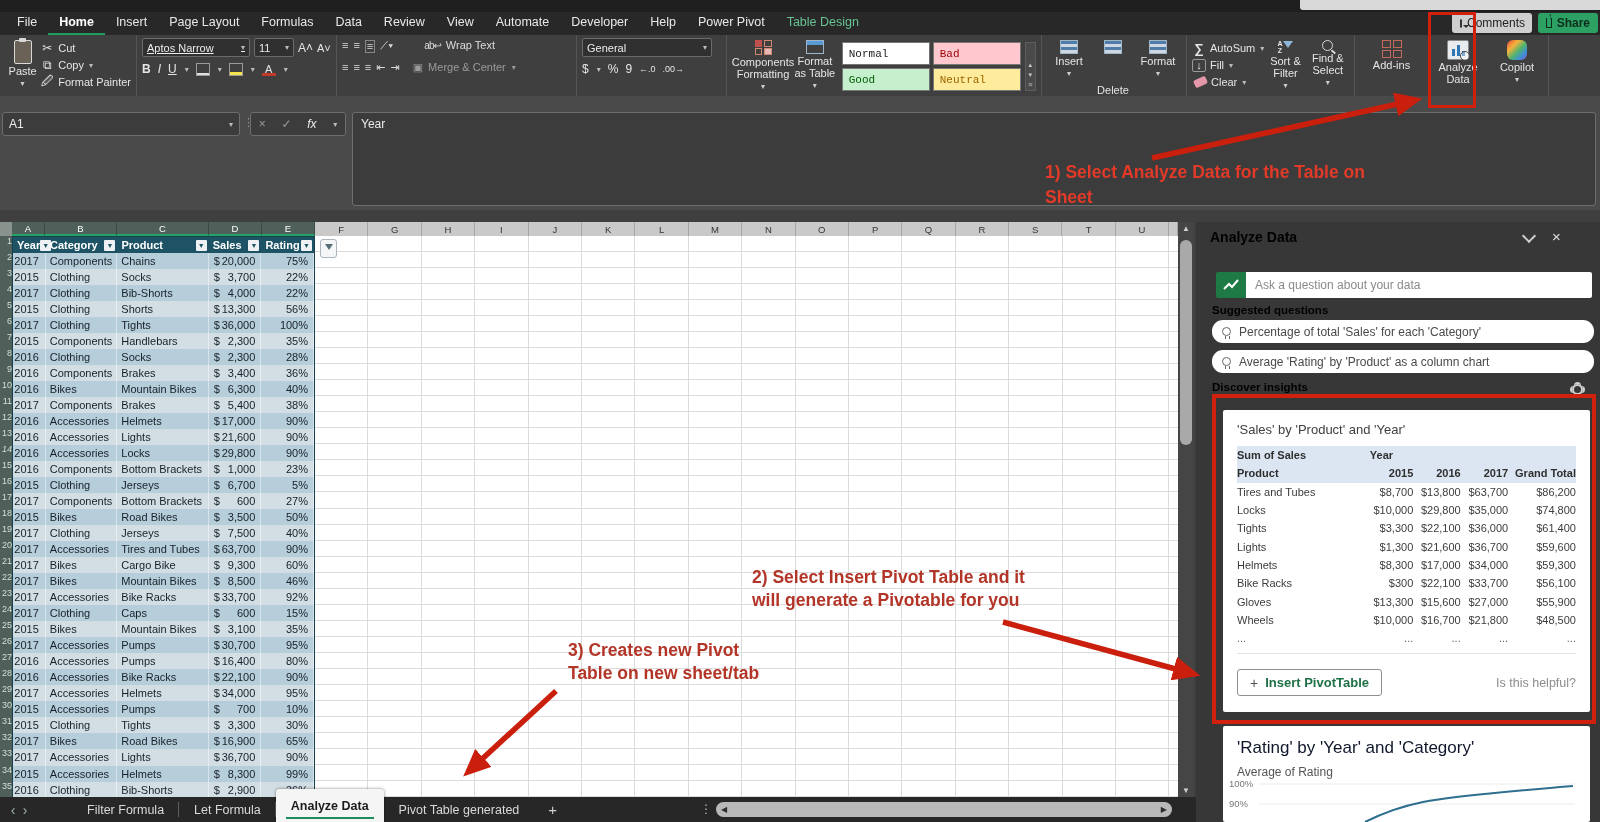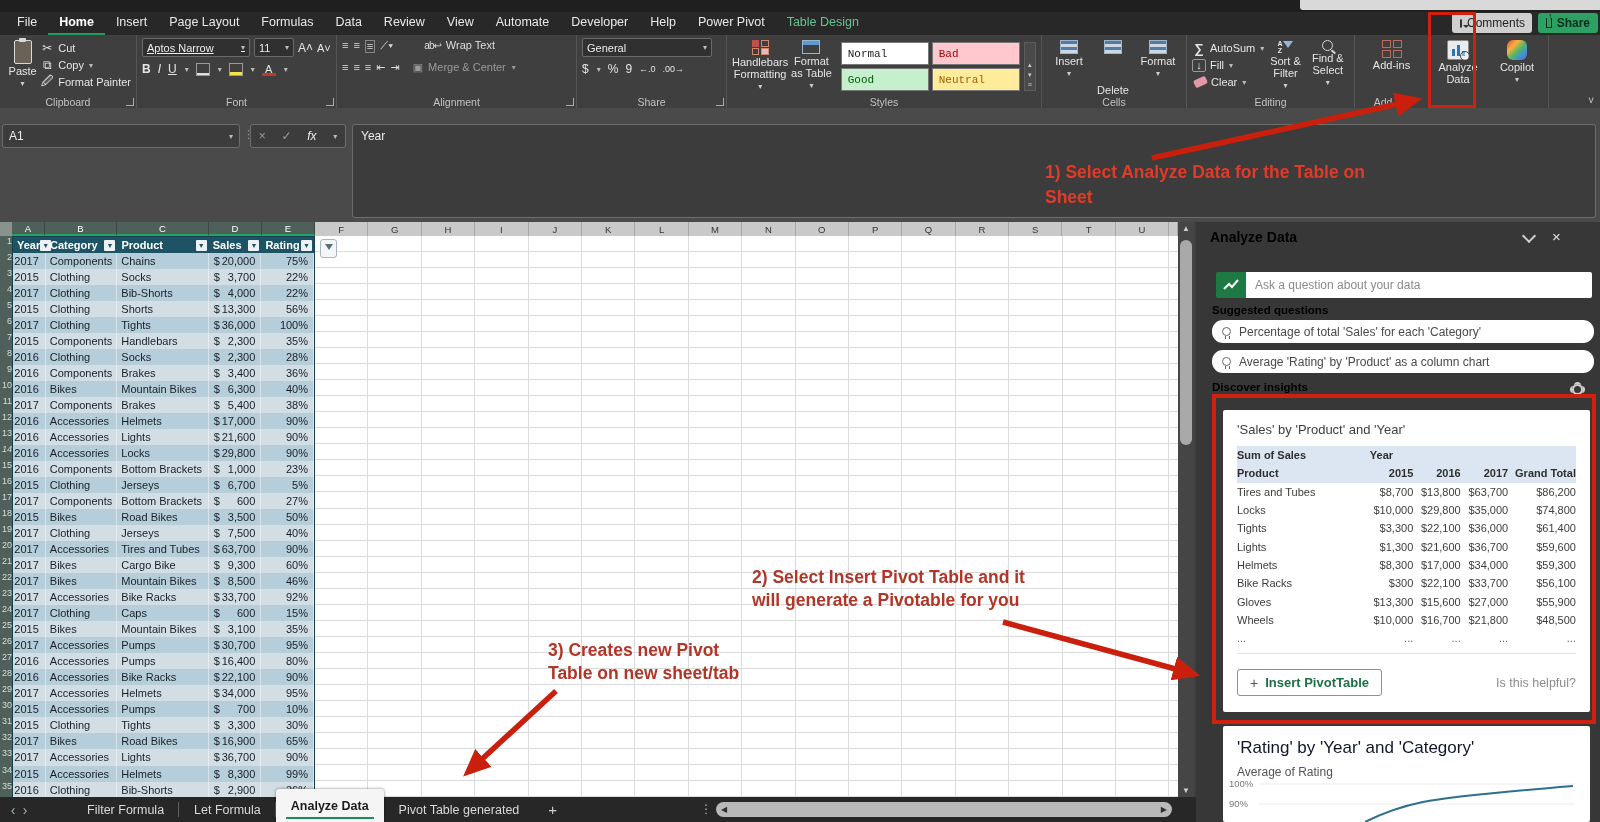--- a/index.html
+++ b/index.html
@@ -65,21 +65,21 @@
   .wrap-ic{font-size:10px;letter-spacing:-1px;}
   .alnrow{display:flex;gap:5px;font-size:11px;line-height:11px;color:#dcdcdc;}
   .num-ic{font-size:12px;}
   .style-gal{display:grid;grid-template-columns:88px 88px;grid-auto-rows:23px;gap:3px;margin:4px 4px 0 6px;}
   .sg-item{border:1px solid #777;font-size:11px;display:flex;align-items:center;padding-left:6px;font-family:Liberation Mono, monospace;}
   .gal-scroll{width:14px;height:49px;margin-top:4px;background:#4a4a4a;border:1px solid #5d5d5d;display:flex;flex-direction:column;align-items:center;justify-content:flex-end;font-size:7px;color:#ccc;gap:2px;padding-bottom:2px;}
   .dim{color:#9a9a9a;}
   #ribbonChevron{right:6px;top:95px;color:#cfcfcf;font-size:10px;}
 
   
-  #fxrow{left:0;top:108px;width:1600px;height:114px;background:#4a4a4a;}
+  #fxrow{left:0;top:96px;width:1600px;height:114px;background:#4a4a4a;}
   .fxbox{position:absolute;background:#3c3c3c;border:1px solid #6e6e6e;border-radius:3px;color:#ececec;font-size:12px;display:flex;align-items:center;}
   #nameBox{left:2px;top:16px;width:238px;height:24px;padding:0 6px;justify-content:space-between;}
   #fxBtns{left:250px;top:16px;width:96px;height:24px;justify-content:space-around;font-size:12px;}
   #fxDots{position:absolute;left:243px;top:20px;color:#9a9a9a;font-size:11px;}
   #formulaBox{left:352px;top:16px;width:1244px;height:94px;align-items:flex-start;padding:4px 8px;}
 
   
   #corner{left:0;top:222px;width:12px;height:14px;background:#8a928e;}
   #colHeaders{left:12px;top:222px;height:14px;display:flex;}
   .colh{height:14px;font-size:9.5px;display:flex;align-items:center;justify-content:center;background:#c9c9c9;color:#333;border-right:1px solid #a6a6a6;}
@@ -159,21 +159,21 @@
   #miniChart{position:absolute;left:0;top:48px;width:367px;height:48px;}
   .ytick{position:absolute;left:6px;font-size:9.5px;color:#777;}
 
   
   .redrect{position:absolute;border-style:solid;border-color:#d2200f;pointer-events:none;}
   #rect1{left:1428px;top:12px;width:48px;height:96px;border-width:3.5px;}
   #rect2{left:1212px;top:394px;width:384px;height:330px;border-width:4px;}
   .note{position:absolute;font-weight:bold;font-size:17.5px;line-height:23px;pointer-events:none;}
   #note1{left:1045px;top:160px;color:#e23a28;line-height:25px;}
   #note2{left:752px;top:566px;color:#b23527;}
-  #note3{left:548px;top:639px;color:#b23527;}
+  #note3{left:568px;top:639px;color:#b23527;}
   #arrowSvg{position:absolute;left:0;top:0;width:1600px;height:822px;pointer-events:none;}
 </style>
 </head>
 <body>
 
 <div class="abs" id="titlebar">
     <div class="strip"></div>
   </div>
 
 <div class="abs" id="tabrow">
@@ -298,21 +298,21 @@
   </div>
 
   <div class="rgroup" style="width:315px;">
     <div class="bigbtn" style="width:62px;">
         <span class="grid-ic cf">
           <span></span>
           <span></span>
           <span></span>
           <span></span>
         </span>
-        <span>Handlebars Formatting</span>
+        <span>Components Formatting</span>
         <span class="caret">▾</span>
       </div>
     <div class="bigbtn" style="width:54px;">
         <span class="tbl-ic"></span>
         <span>Format as Table</span>
         <span class="caret">▾</span>
       </div>
     <div class="style-gal" id="styleGallery">
         <div class="sg-item" style="background: rgb(255, 255, 255); color: rgb(26, 26, 26);">Normal</div>
         <div class="sg-item" style="background: rgb(255, 199, 206); color: rgb(156, 0, 6);">Bad</div>

